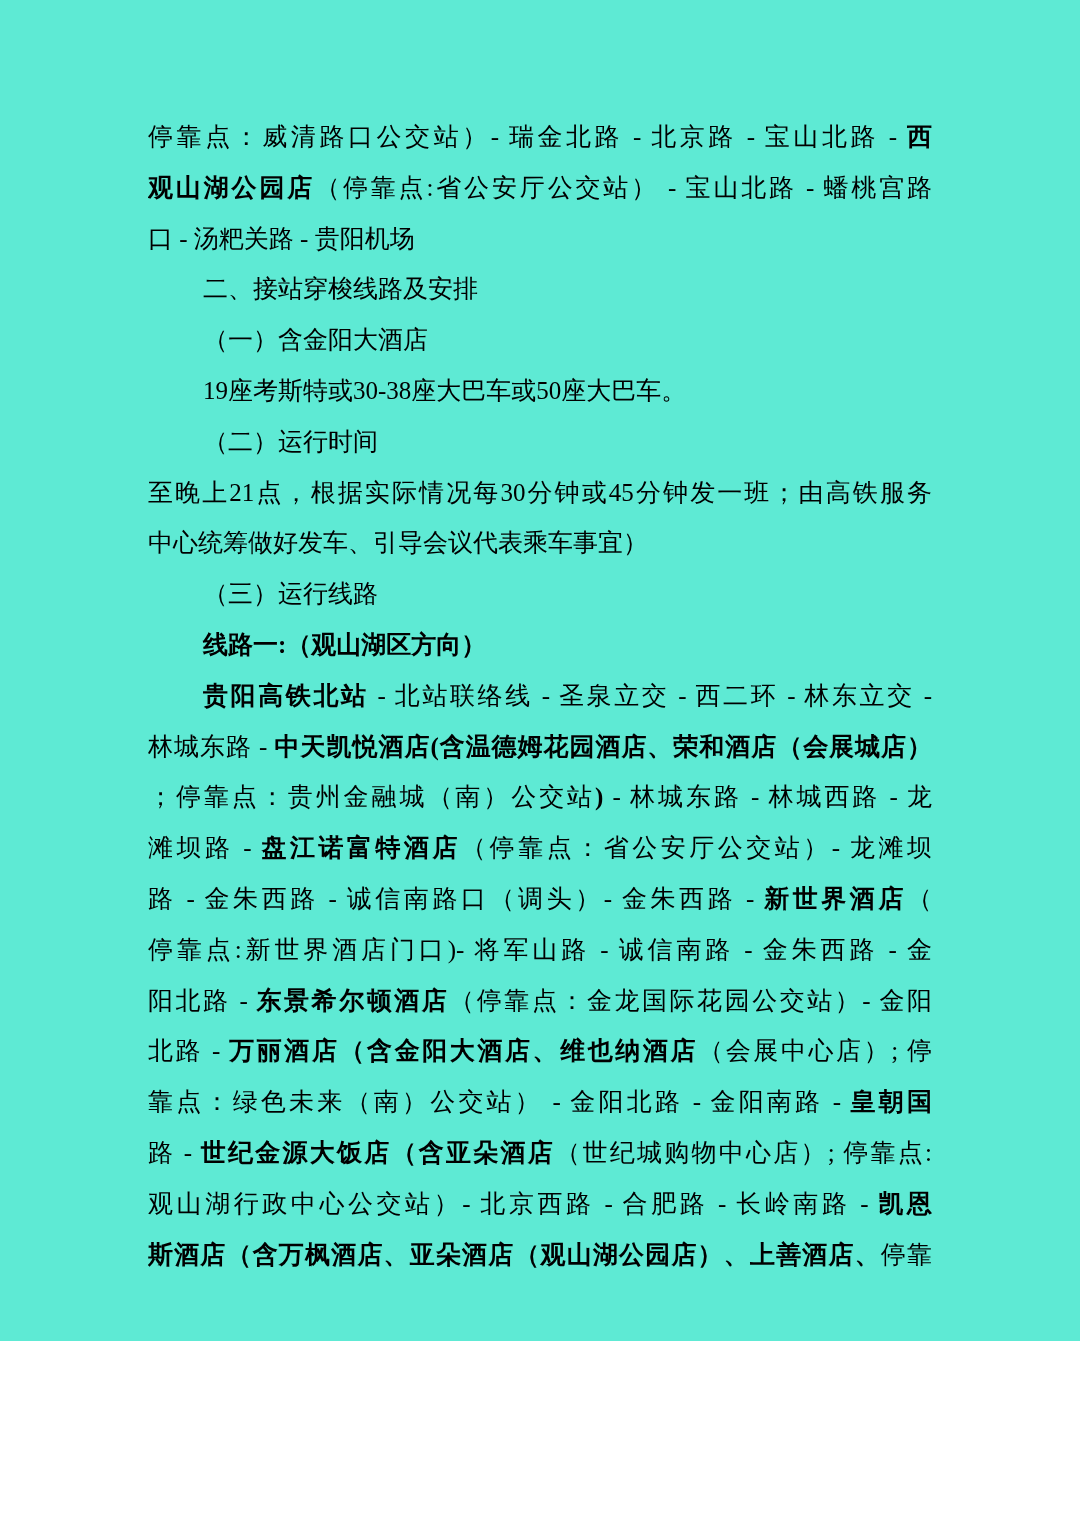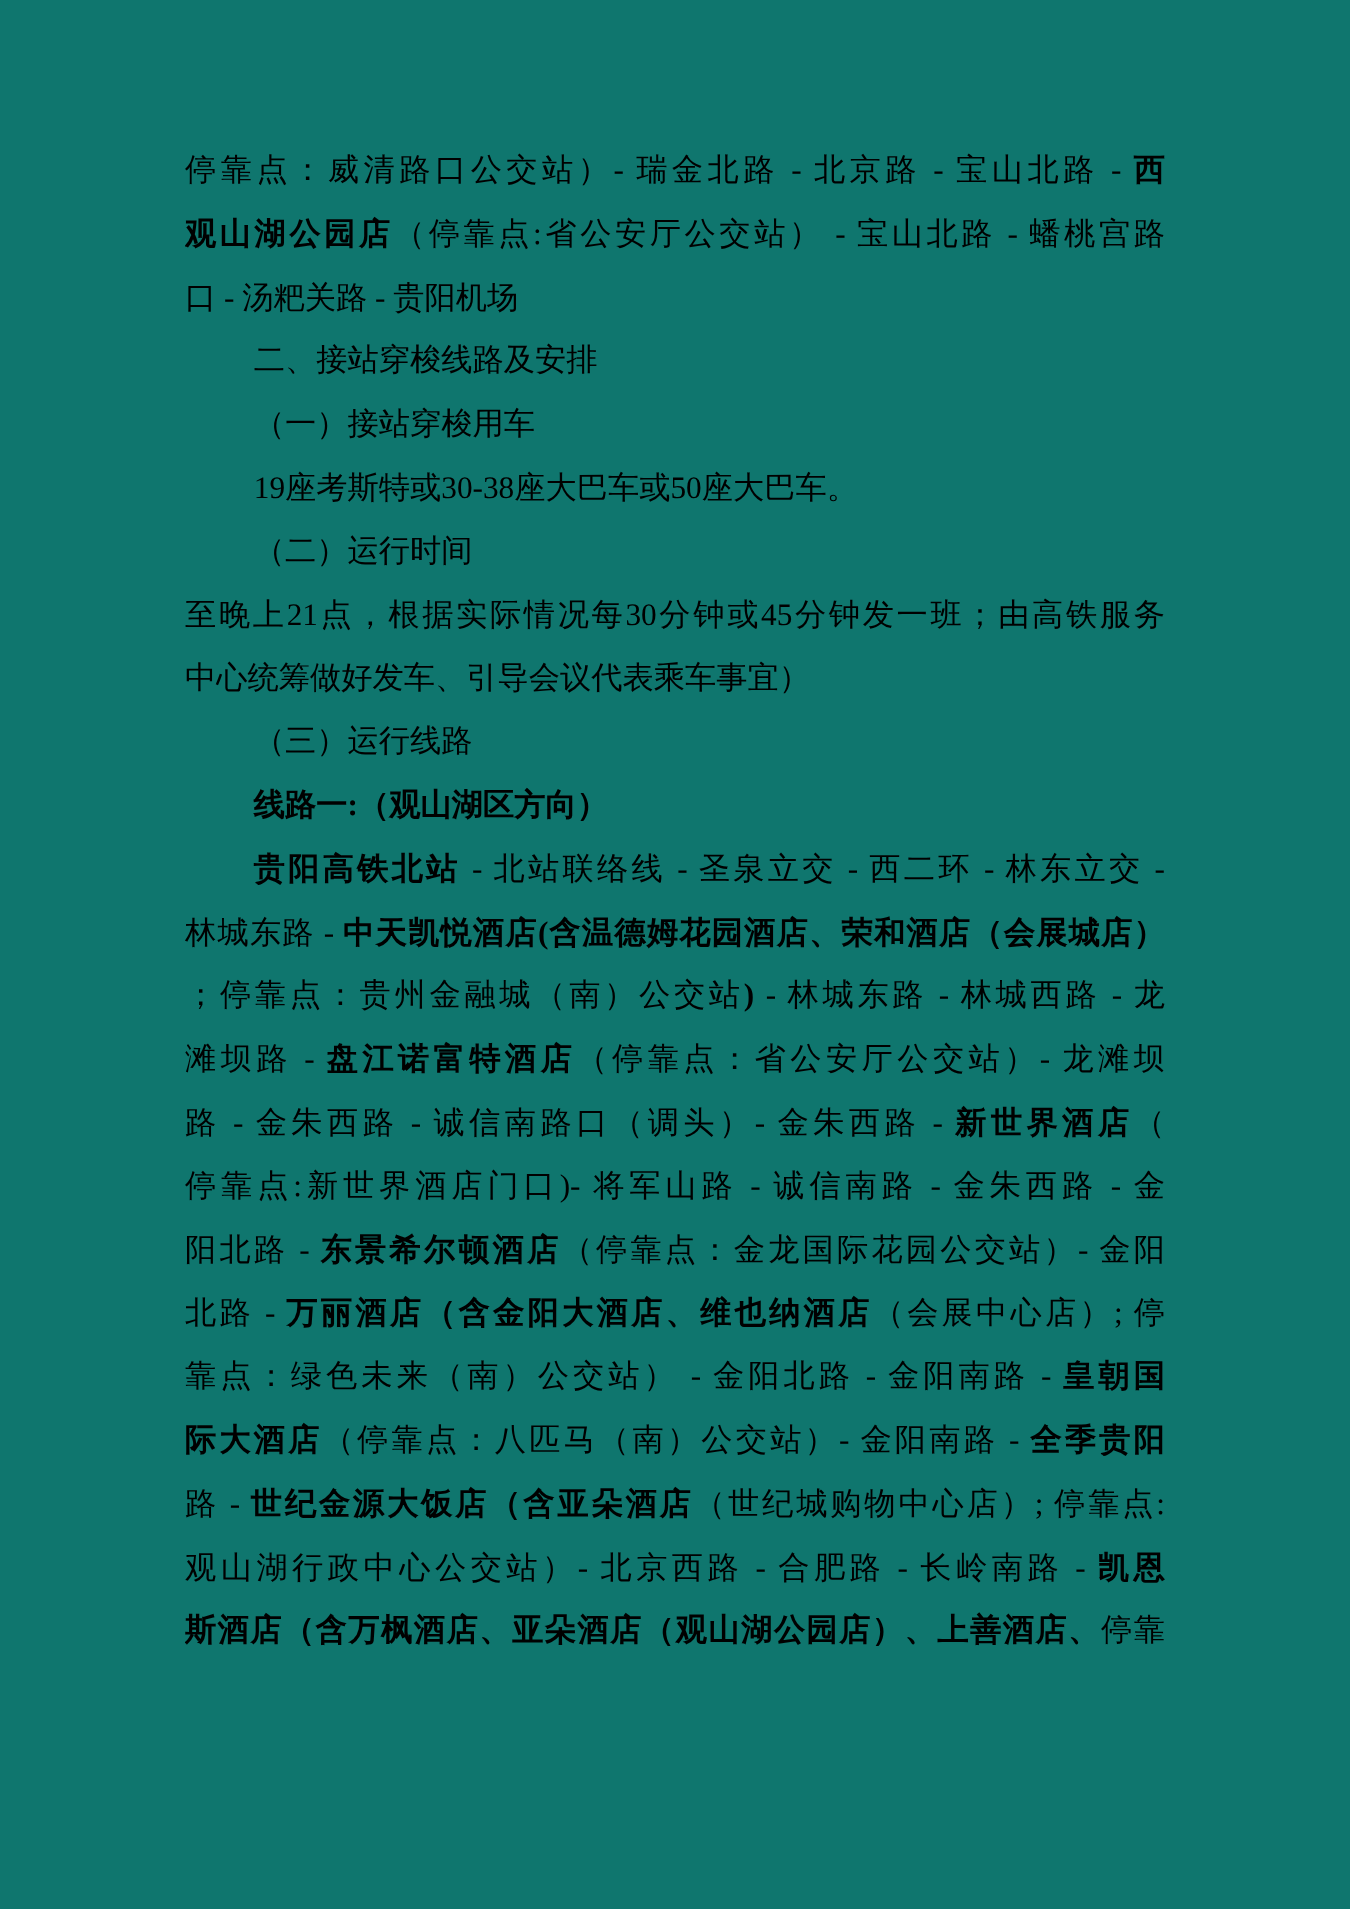--- a/index.html
+++ b/index.html
@@ -3,22 +3,22 @@
 <meta charset="utf-8">
 <style>
   html, body {
     margin: 0;
     padding: 0;
     background: #ffffff;
   }
   .page {
     position: relative;
     width: 1080px;
-    height: 1527px;
-    background: #0f766e;
+    height: 1341px;
+    background: #5eead4;
     overflow: hidden;
     font-family: "Liberation Serif", "DejaVu Serif", serif;
     color: #000000;
   }
   .text-block {
     position: absolute;
     left: 148px;
     top: 112px;
     width: 784px;
     font-size: 25px;
@@ -46,34 +46,33 @@
 </style>
 </head>
 <body>
 
 <div class="page">
   <div class="text-block">
       <div class="line justify"><span>停靠点：威清路口公交站）- 瑞金北路 - 北京路 - 宝山北路 - </span><span class="bold">西</span></div>
       <div class="line justify"><span class="bold">观山湖公园店</span><span>（停靠点:省公安厅公交站） - 宝山北路 - 蟠桃宫路</span></div>
       <div class="line left"><span>口 - 汤粑关路 - 贵阳机场</span></div>
       <div class="line left indent"><span>二、接站穿梭线路及安排</span></div>
-      <div class="line left indent"><span>（一）接站穿梭用车</span></div>
+      <div class="line left indent"><span>（一）含金阳大酒店</span></div>
       <div class="line left indent"><span>19座考斯特或30-38座大巴车或50座大巴车。</span></div>
       <div class="line left indent"><span>（二）运行时间</span></div>
       <div class="line justify"><span>至晚上21点，根据实际情况每30分钟或45分钟发一班；由高铁服务</span></div>
       <div class="line left"><span>中心统筹做好发车、引导会议代表乘车事宜）</span></div>
       <div class="line left indent"><span>（三）运行线路</span></div>
       <div class="line left indent"><span class="bold">线路一:（观山湖区方向）</span></div>
       <div class="line justify indent"><span class="bold">贵阳高铁北站</span><span> - 北站联络线 - 圣泉立交 - 西二环 - 林东立交 -</span></div>
       <div class="line justify"><span>林城东路 - </span><span class="bold">中天凯悦酒店(含温德姆花园酒店、荣和酒店（会展城店）</span></div>
       <div class="line justify"><span>；停靠点：贵州金融城（南）公交站</span><span class="bold">)</span><span> - 林城东路 - 林城西路 - 龙</span></div>
       <div class="line justify"><span>滩坝路 - </span><span class="bold">盘江诺富特酒店</span><span>（停靠点：省公安厅公交站）- 龙滩坝</span></div>
       <div class="line justify"><span>路 - 金朱西路 - 诚信南路口（调头）- 金朱西路 - </span><span class="bold">新世界酒店</span><span>（</span></div>
       <div class="line justify"><span>停靠点:新世界酒店门口)- 将军山路 - 诚信南路 - 金朱西路 - 金</span></div>
       <div class="line justify"><span>阳北路 - </span><span class="bold">东景希尔顿酒店</span><span>（停靠点：金龙国际花园公交站）- 金阳</span></div>
       <div class="line justify"><span>北路 - </span><span class="bold">万丽酒店（含金阳大酒店、维也纳酒店</span><span>（会展中心店）; 停</span></div>
       <div class="line justify"><span>靠点：绿色未来（南）公交站） - 金阳北路 - 金阳南路 - </span><span class="bold">皇朝国</span></div>
-      <div class="line justify"><span class="bold">际大酒店</span><span>（停靠点：八匹马（南）公交站）- 金阳南路 - </span><span class="bold">全季贵阳</span></div>
       <div class="line justify"><span>路 - </span><span class="bold">世纪金源大饭店（含亚朵酒店</span><span>（世纪城购物中心店）; 停靠点:</span></div>
       <div class="line justify"><span>观山湖行政中心公交站）- 北京西路 - 合肥路 - 长岭南路 - </span><span class="bold">凯恩</span></div>
       <div class="line justify"><span class="bold">斯酒店（含万枫酒店、亚朵酒店（观山湖公园店）、上善酒店、</span><span>停靠</span></div>
     </div>
 </div>
 
 </body></html>

